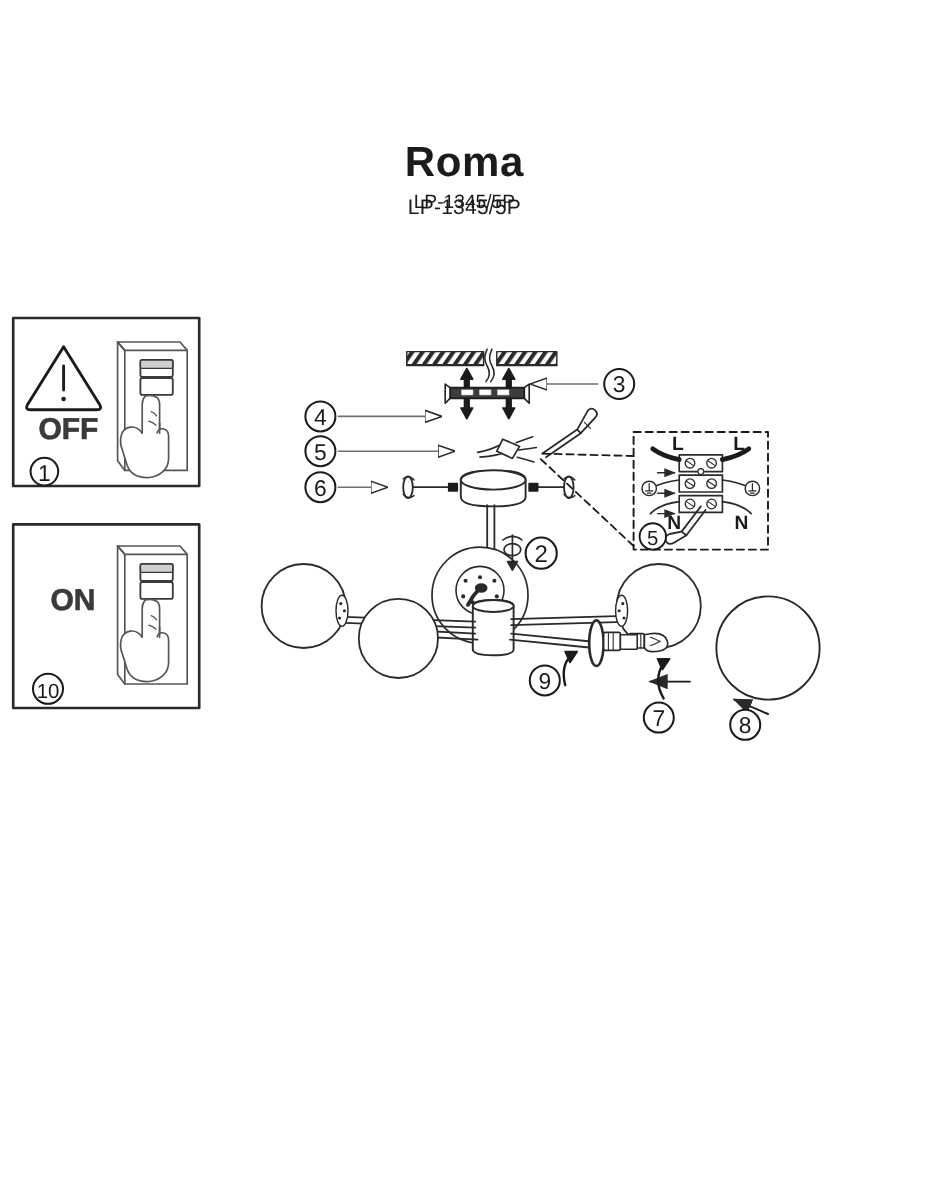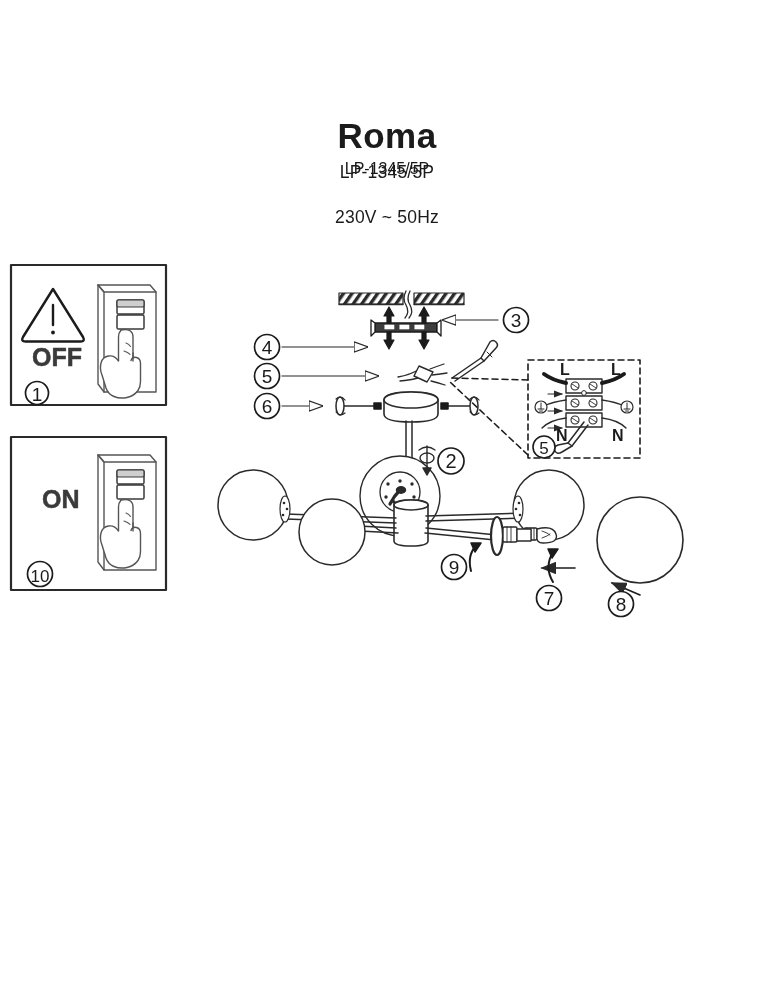--- a/index.html
+++ b/index.html
@@ -16,21 +16,20 @@
 </head>
 <body>
 
 <div id="sheet">
 
   <div class="hdr" style="top:118px;">
     <div class="hdr-title">Roma</div>
   </div>
   <div class="hdr" style="top:160px;">LP-1345/5P</div>
   <div class="hdr hdr-line" style="top:160px;">LP-1345/5P</div>
-  <div class="hdr hdr-line" style="top:205px;">230V ~ 50Hz</div>
 
   <svg width="774" height="1000" viewBox="0 0 774 1000" style="position:absolute;left:0;top:0;">
     <defs>
       <pattern id="ceilingHatch" width="7" height="7" patternUnits="userSpaceOnUse" patternTransform="rotate(35)">
         <rect width="7" height="7" fill="#ffffff"></rect>
         <rect width="3.4" height="7" fill="#2a2a2a"></rect>
       </pattern>
       <marker id="arrowSolid" markerWidth="10" markerHeight="8" refX="9" refY="4" orient="auto">
         <path d="M0,0 L10,4 L0,8 z" fill="#2a2a2a"></path>
       </marker>

